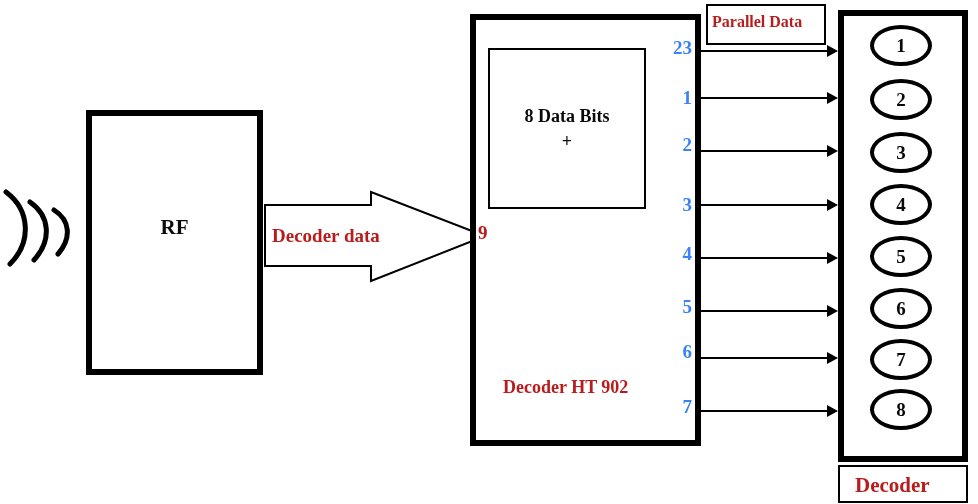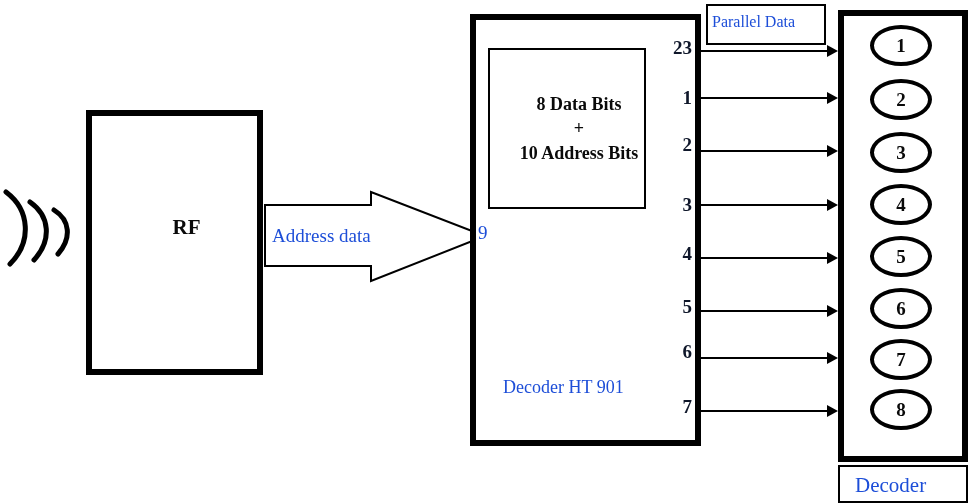--- a/index.html
+++ b/index.html
@@ -21,44 +21,43 @@
   .thinbox{
     position:absolute;
     border:2px solid #000;
     background:#fff;
     box-sizing:border-box;
   }
 
   
   .lbl{
     position:absolute;
-    font-weight:normal;
-    color:#1d4ed8;
+    font-weight:bold;
+    color:#b91c1c;
     white-space:nowrap;
     text-align:left;
   }
   .ctrtxt{
     position:absolute;
     display:flex;
     flex-direction:column;
     align-items:center;
     justify-content:center;
     font-weight:bold;
     color:#0a0a0a;
     line-height:1.34;
     text-align:center;
-    padding-left:12px;
   }
 
   
   .pin{
     position:absolute;
     font-weight:bold;
     font-size:19px;
-    color:#0f172a;
+    color:#3b82f6;
     text-align:right;
     width:34px;
   }
 
   
   .oval{
     position:absolute;
     width:62px;height:41px;
     border:4px solid #000;
     border-radius:50%;
@@ -94,32 +93,31 @@
   </svg>
 
   <div class="thickbox" style="left:86px;top:110px;width:177px;height:265px;"></div>
   <div class="ctrtxt" style="left:86px;top:110px;width:177px;height:235px;font-size:21px;">
     <span>RF</span>
   </div>
 
   <svg class="overlay">
     <path d="M 265 205 L 371 205 L 371 192 L 485 236 L 371 281 L 371 266 L 265 266 Z" fill="#ffffff" stroke="#000000" stroke-width="2"></path>
   </svg>
-  <div class="lbl" style="left:272px;top:225px;font-size:19px;">Address data</div>
+  <div class="lbl" style="left:272px;top:225px;font-size:19px;">Decoder data</div>
 
   <div class="thickbox" style="left:470px;top:14px;width:231px;height:432px;"></div>
 
   <div class="thinbox" style="left:488px;top:48px;width:158px;height:161px;"></div>
   <div class="ctrtxt" style="left:488px;top:48px;width:158px;height:161px;font-size:18px;">
     <span>8 Data Bits</span>
     <span>+</span>
-    <span>10 Address Bits</span>
   </div>
 
-  <div class="lbl" style="left:503px;top:377px;font-size:18px;">Decoder HT 901</div>
+  <div class="lbl" style="left:503px;top:377px;font-size:18px;">Decoder HT 902</div>
 
   <div class="lbl" style="left:478px;top:222px;font-size:19px;">9</div>
 
   <div class="pin" style="left:658px;top:37px;">23</div>
   <div class="pin" style="left:658px;top:87px;">1</div>
   <div class="pin" style="left:658px;top:134px;">2</div>
   <div class="pin" style="left:658px;top:194px;">3</div>
   <div class="pin" style="left:658px;top:243px;">4</div>
   <div class="pin" style="left:658px;top:296px;">5</div>
   <div class="pin" style="left:658px;top:341px;">6</div>

